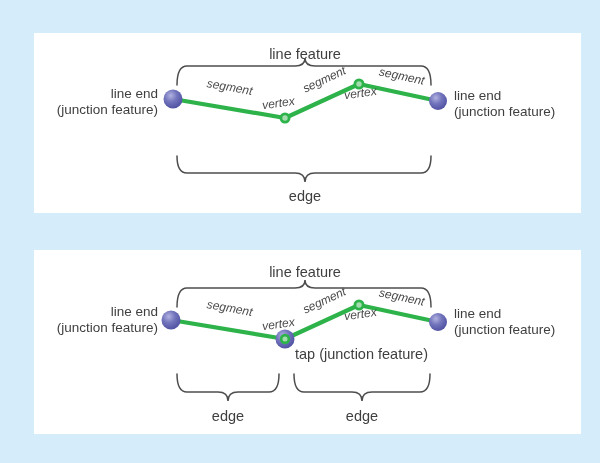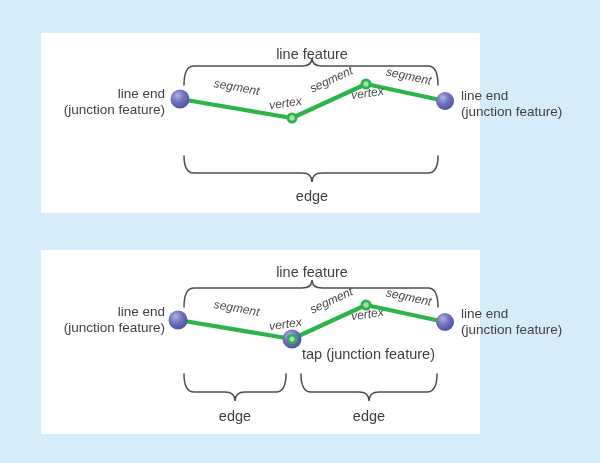--- a/index.html
+++ b/index.html
@@ -7,22 +7,22 @@
     padding: 0;
     width: 600px;
     height: 463px;
     background: #d5edfb;
     overflow: hidden;
     font-family: "Liberation Sans", sans-serif;
   }
   .stage { position: relative; width: 600px; height: 463px; }
   .panel {
     position: absolute;
-    left: 41px;
-    width: 439px;
+    left: 34px;
+    width: 547px;
     background: #ffffff;
   }
   .panel-top { top: 33px; height: 180px; }
   .panel-bottom { top: 250px; height: 184px; }
   svg { display: block; }
   text {
     fill: #3f3f3f;
     font-family: "Liberation Sans", sans-serif;
   }
   .lbl  { font-size: 13.5px; }

